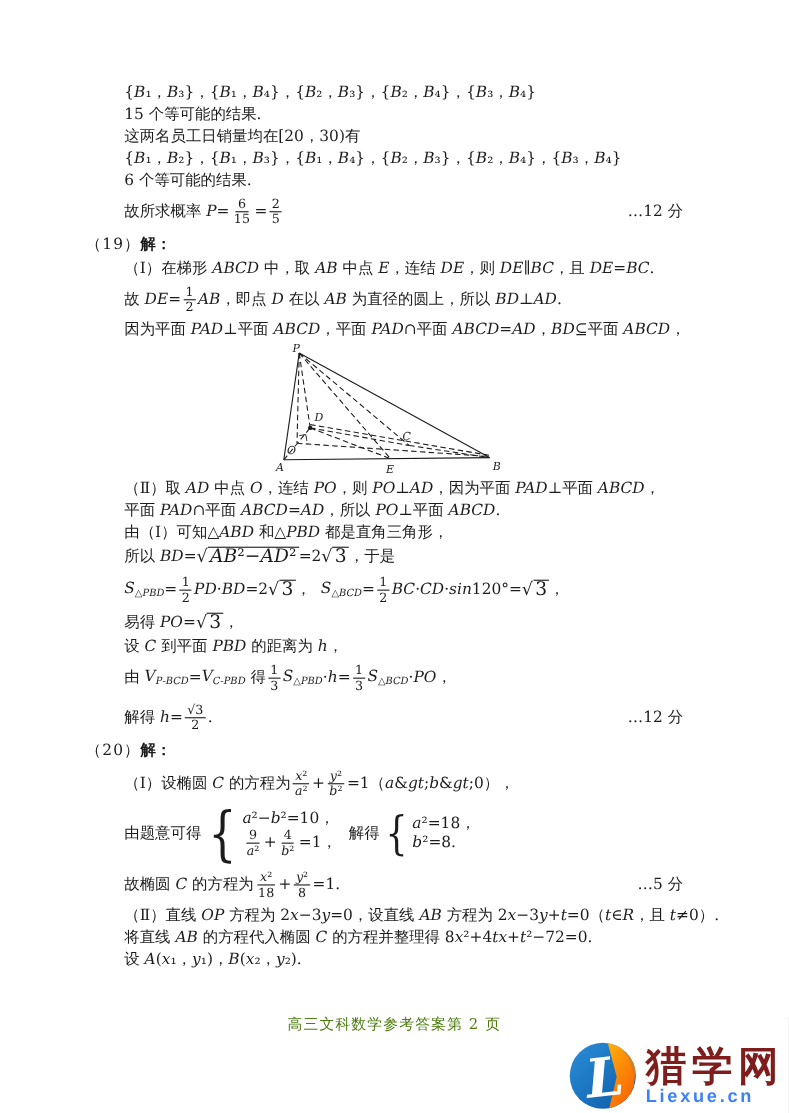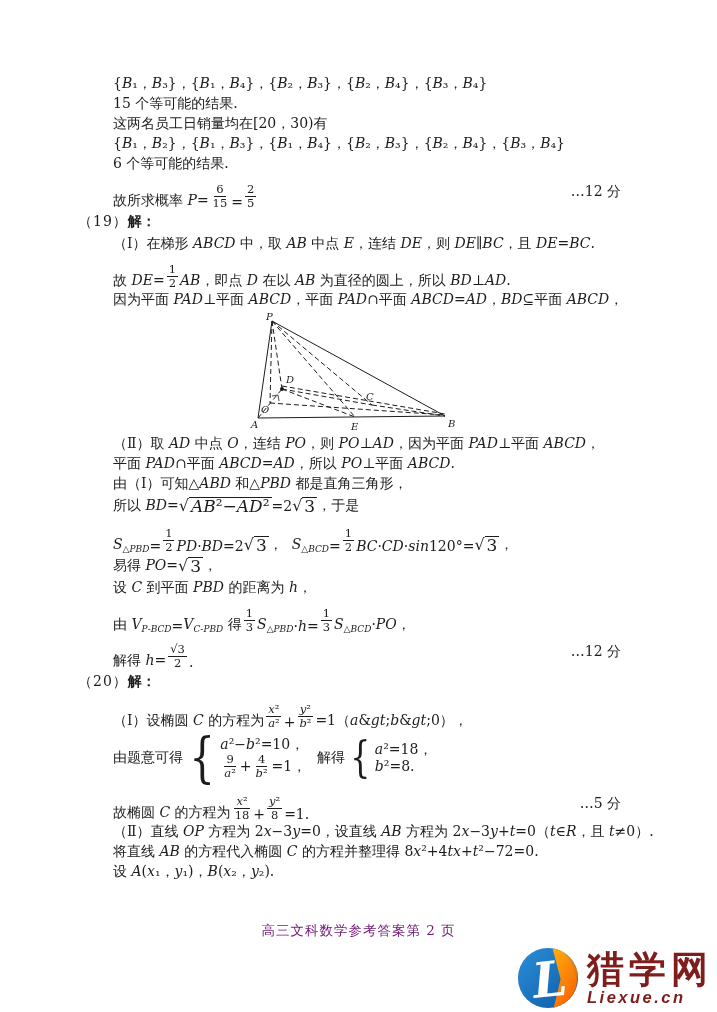--- a/index.html
+++ b/index.html
@@ -9,21 +9,21 @@
     font-size:14px;color:#1c1c1c;overflow:hidden;margin:0 auto;
   }
   em{font-style:italic;font-family:"DejaVu Serif","Liberation Serif",serif;}
   .content{margin-left:113px;margin-right:96px;}
   .s18{padding-top:74px;}
   .head{height:24px;display:flex;align-items:center;margin-left:-35px;}
   .head .num{letter-spacing:1px;}
   .head .jie{font-weight:bold;}
   .ln{position:relative;display:flex;align-items:center;height:20px;white-space:pre;}
   .ln.sq{height:24px;}
-  .ln.tl{height:36px;align-items:flex-end;}
+  .ln.tl{height:36px;}
   .ln.xt{height:56px;}
   .tx{white-space:pre;}
   .frac{display:inline-flex;flex-direction:column;align-items:center;
         font-size:11.5px;line-height:13px;margin:0 2px;}
   .frac .fn{border-bottom:1px solid #1c1c1c;padding:0 2px;}
   .frac .fd{padding:0 2px;}
   .sqrt{display:inline-flex;align-items:flex-start;}
   .sqrt .rs{font-size:16px;line-height:17px;}
   .sqrt .rad{border-top:1px solid #1c1c1c;font-size:17px;line-height:17px;padding:0 2px;}
   .bsub sub{font-size:9px;vertical-align:-3px;}
@@ -32,21 +32,21 @@
              font-family:"DejaVu Serif",serif;margin-right:1px;}
   .cases.big .br{font-size:54px;}
   .cases .rows{display:inline-flex;flex-direction:column;align-items:flex-start;}
   .cases .row{display:flex;align-items:center;line-height:17px;white-space:pre;}
   .cases .row.fr{height:28px;}
   .mark{position:absolute;right:0;top:50%;transform:translateY(-50%);white-space:pre;}
   .figure{height:122px;margin:1px 0 1px 132px;}
   .figure svg{display:block;}
   .fig-label{font-style:italic;font-size:10px;font-family:"DejaVu Serif",serif;fill:#1c1c1c;}
   .footer{position:absolute;top:922px;left:0;width:100%;text-align:center;
-          font-size:13.5px;color:#701a75;letter-spacing:1px;}
+          font-size:13.5px;color:#4d7c0f;letter-spacing:1px;}
   .logo{position:absolute;right:4px;bottom:2px;display:flex;align-items:center;gap:7px;}
   .logo .texts{display:flex;flex-direction:column;align-items:flex-start;line-height:1;}
   .logo .lg-name{font-family:"Liberation Sans","DejaVu Sans",sans-serif;font-weight:700;
                  font-size:37px;letter-spacing:5px;}
   .logo .lg-domain{font-family:"Liberation Sans","DejaVu Sans",sans-serif;font-weight:700;
                    font-size:16.5px;letter-spacing:2.5px;margin-top:1px;}
 </style>
 </head>
 <body>
 
@@ -159,17 +159,17 @@
       </defs>
       <circle cx="33" cy="33" r="31" fill="url(#bg)"></circle>
       <g clip-path="url(#circ)">
         <path d="M36,-4 C52,6 60,18 62,34 C63,50 52,64 38,68 L46,34 Z" fill="url(#og)"></path>
         <path d="M40,-6 L66,10 L62,44 L38,66 L50,30 Z" fill="url(#og)" opacity="0.85"></path>
       </g>
       <text x="17" y="52" font-size="50" font-family="DejaVu Serif, serif" font-weight="bold" font-style="italic" fill="#ffffff" transform="rotate(-6 33 33)">L</text>
     </svg>
     <div class="texts">
       <span class="lg-name" style="color: #7f1d1d;">猎学网</span>
-      <span class="lg-domain" style="color: #7f1d1d; font-style: italic;">Liexue.cn</span>
+      <span class="lg-domain" style="color: #3b82f6;">Liexue.cn</span>
     </div>
   </div>
 
 </div>
 
 </body></html>

